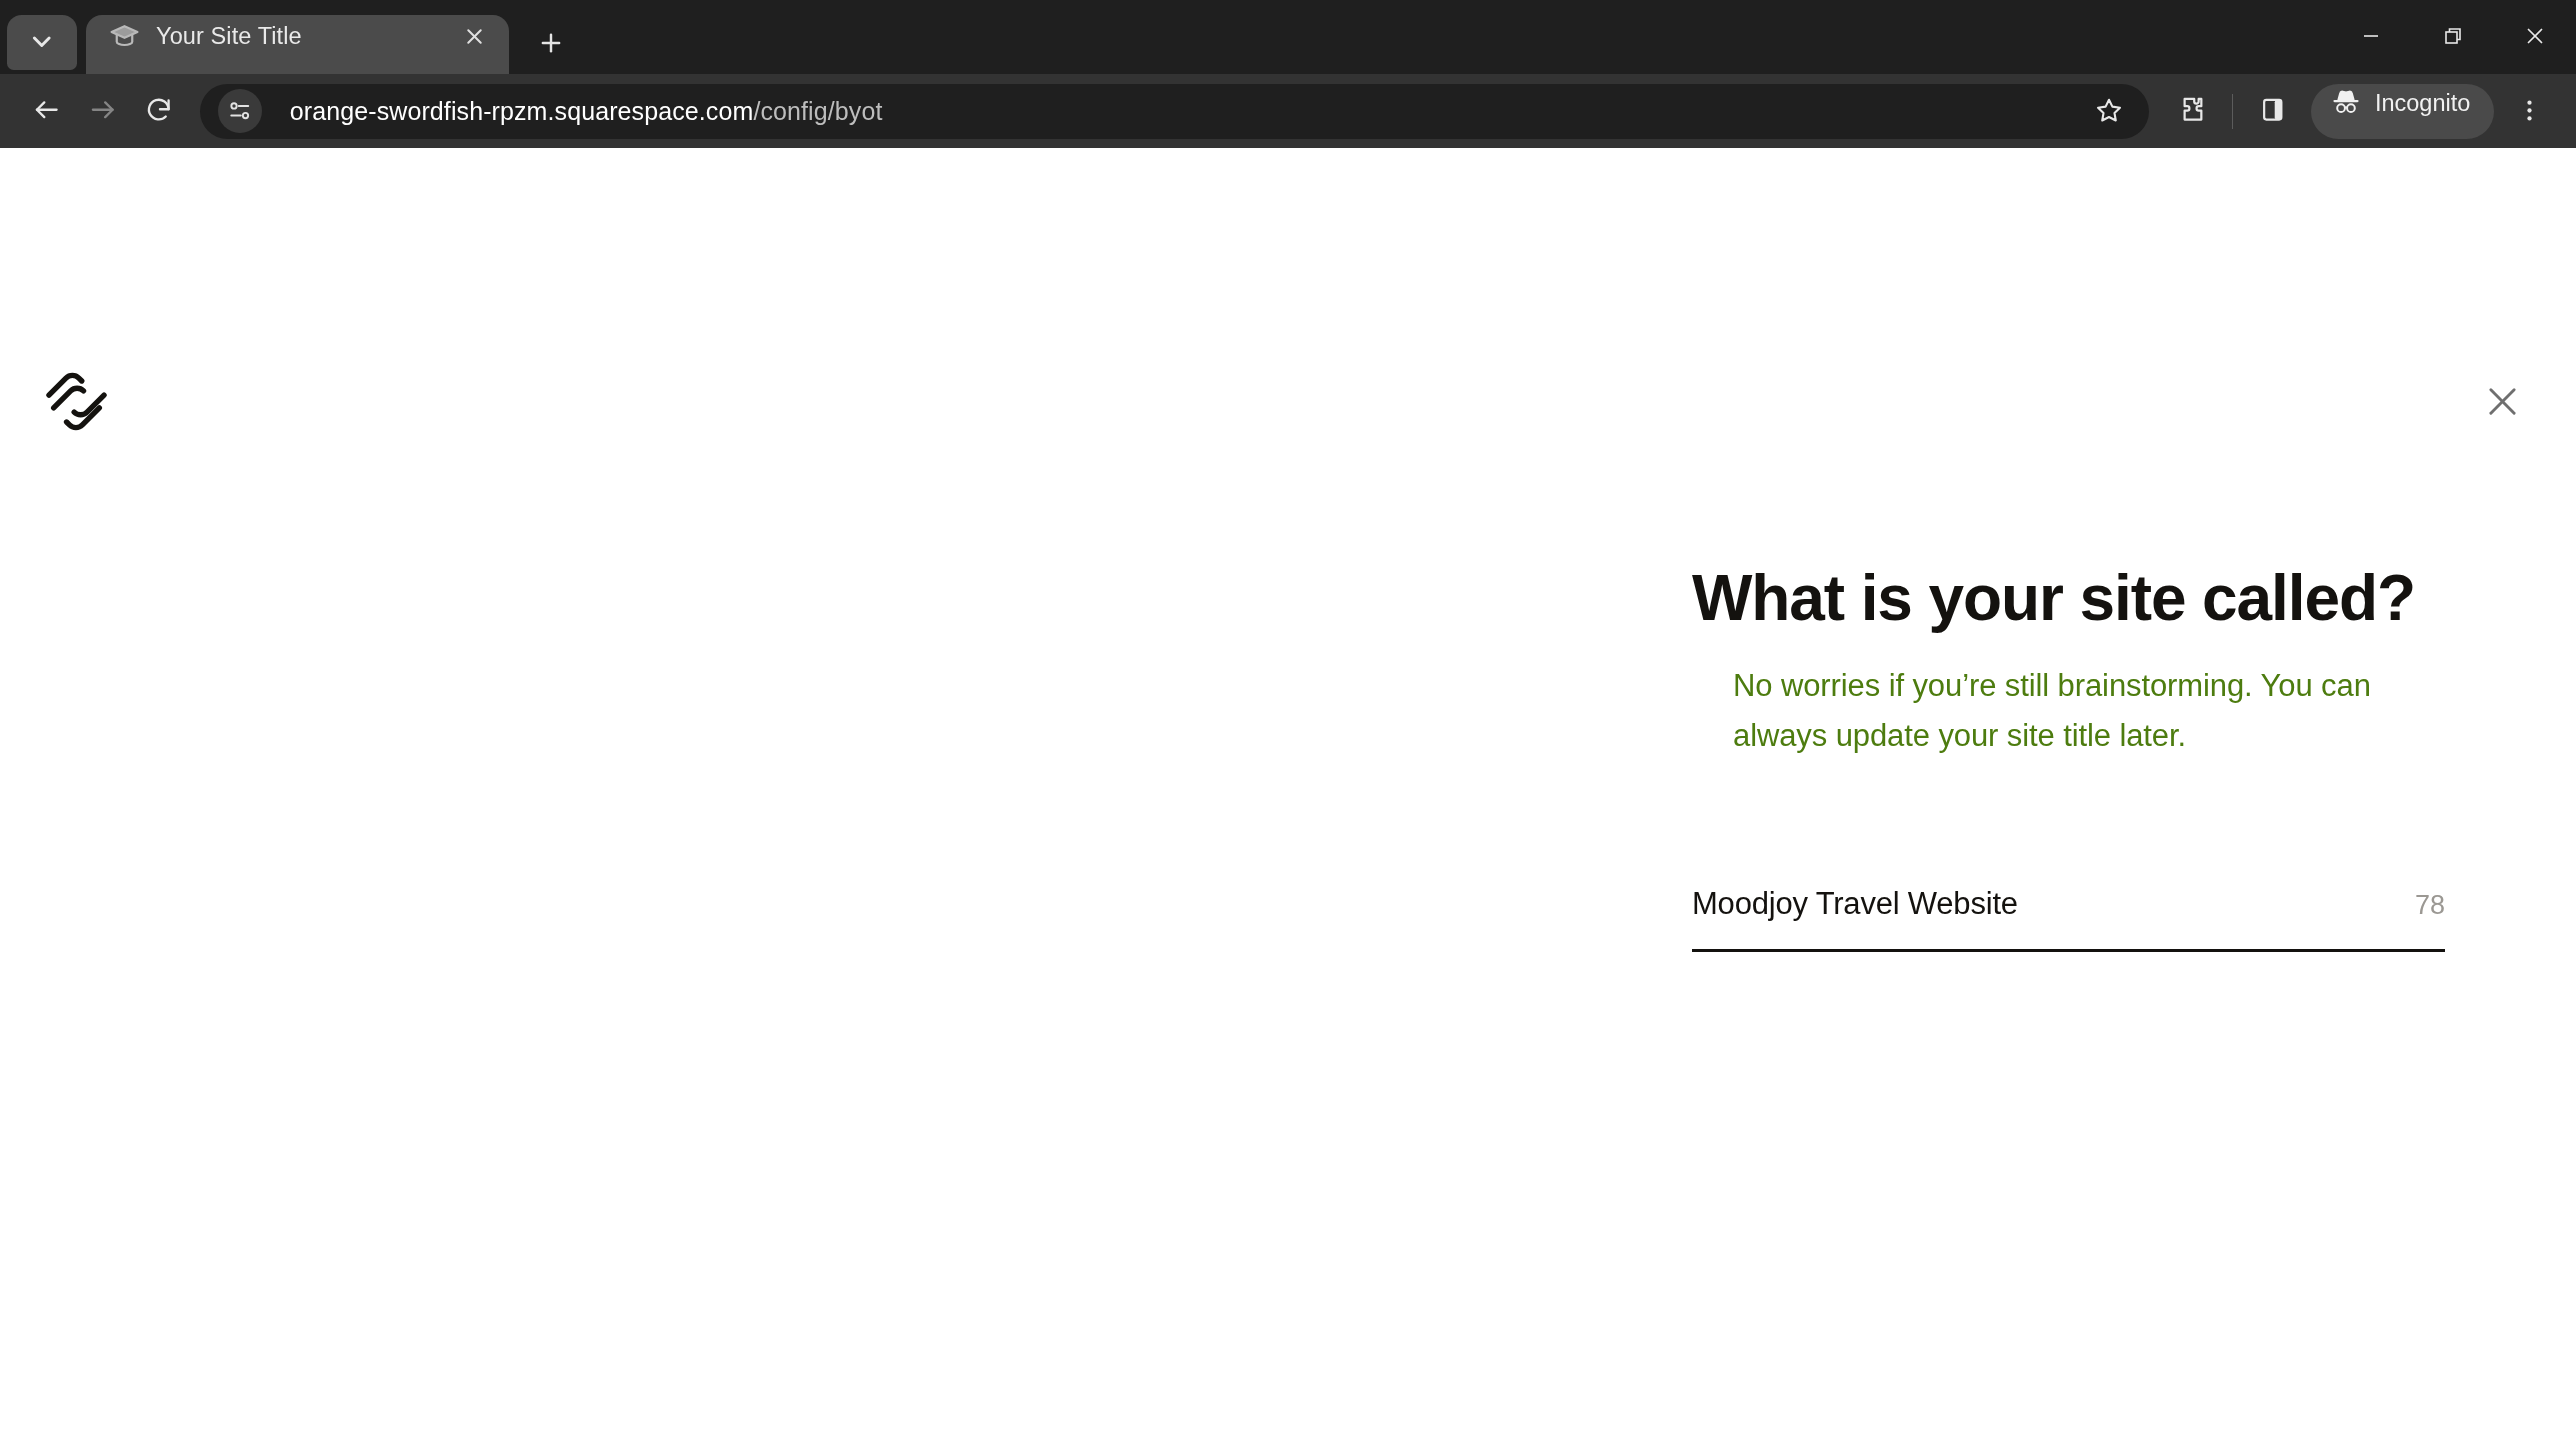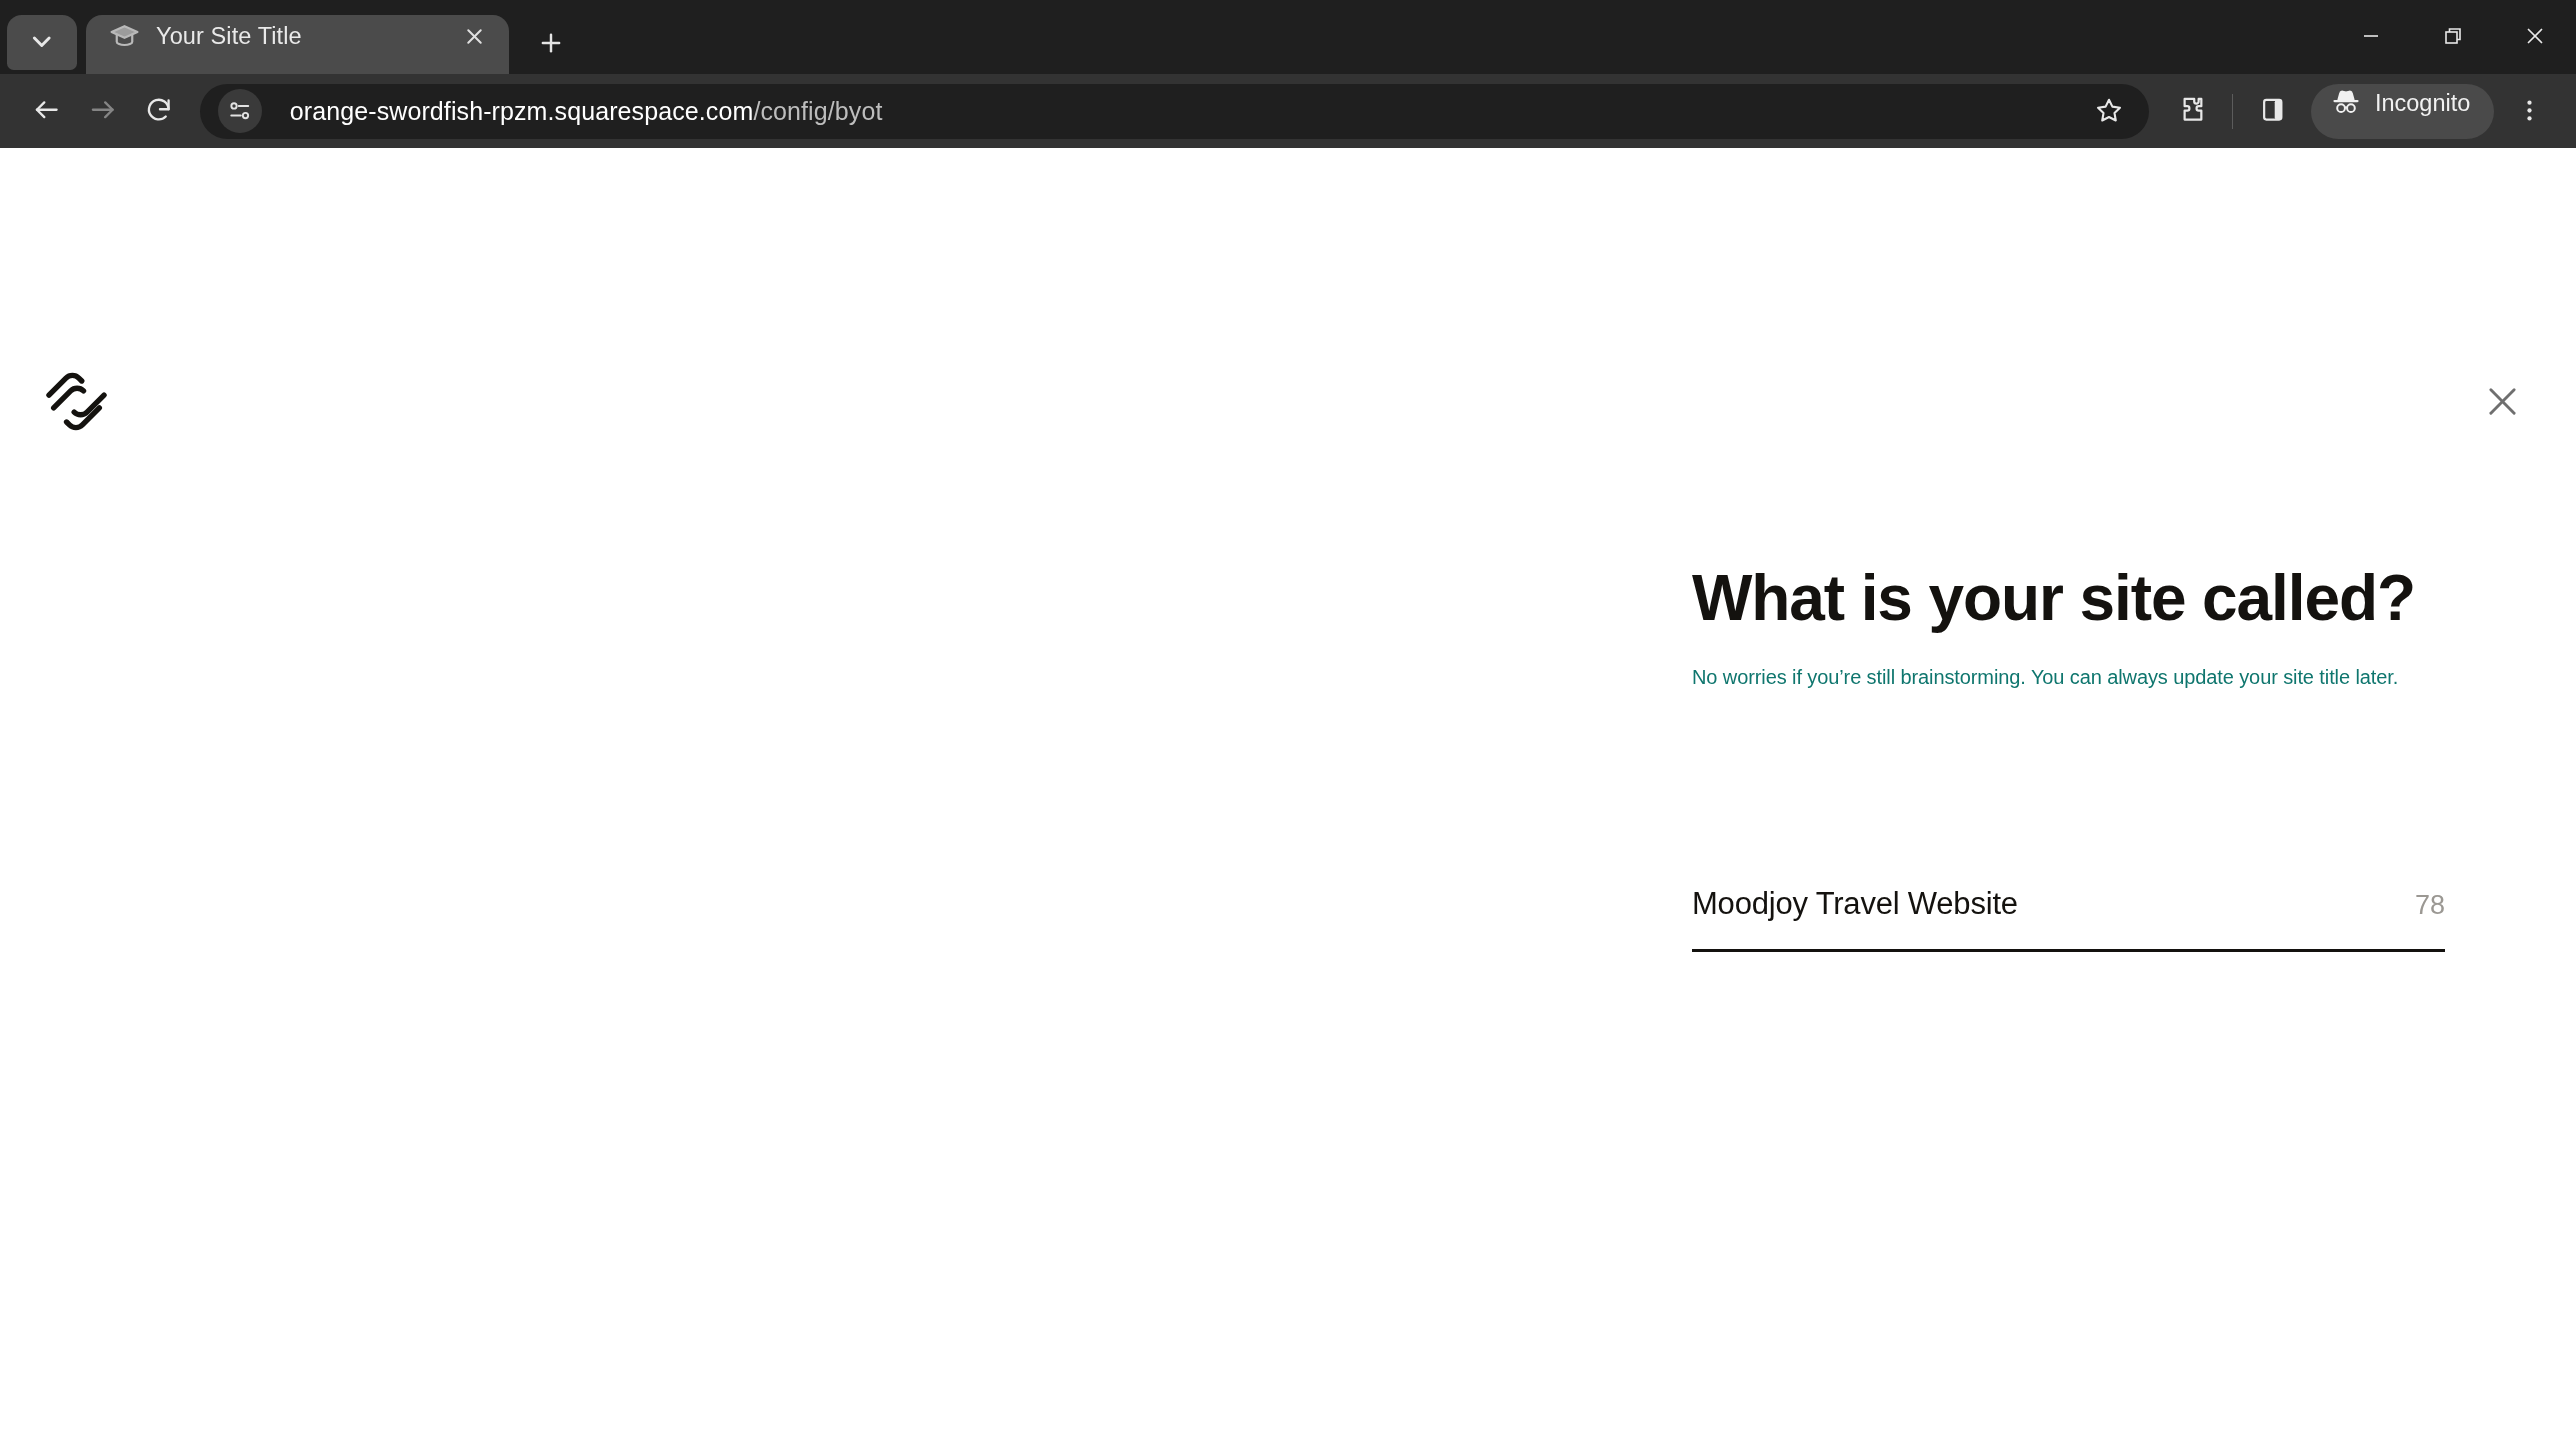--- a/index.html
+++ b/index.html
@@ -151,22 +151,22 @@
 
   
   .panel {
     position:absolute; left:1692px; top:416px; width:753px;
   }
   .panel-title {
     font-size:64px; font-weight:700; color:#14120f;
     letter-spacing:-1.1px; line-height:1.08; white-space:nowrap;
   }
   .panel-sub {
-    margin-top:28px; font-size:20px; line-height:1.62;
-    color:#0f766e; letter-spacing:-0.1px; max-width:731px;
+    margin-top:28px; font-size:31px; line-height:1.62;
+    color:#4d7c0f; letter-spacing:-0.1px; max-width:731px;margin-left:41px;
   }
 
   .field {
     position:absolute; left:1692px; top:738px; width:753px;
   }
   .field-row {
     display:flex; align-items:baseline; justify-content:space-between;
     padding-bottom:27px;
   }
   .field-value {

